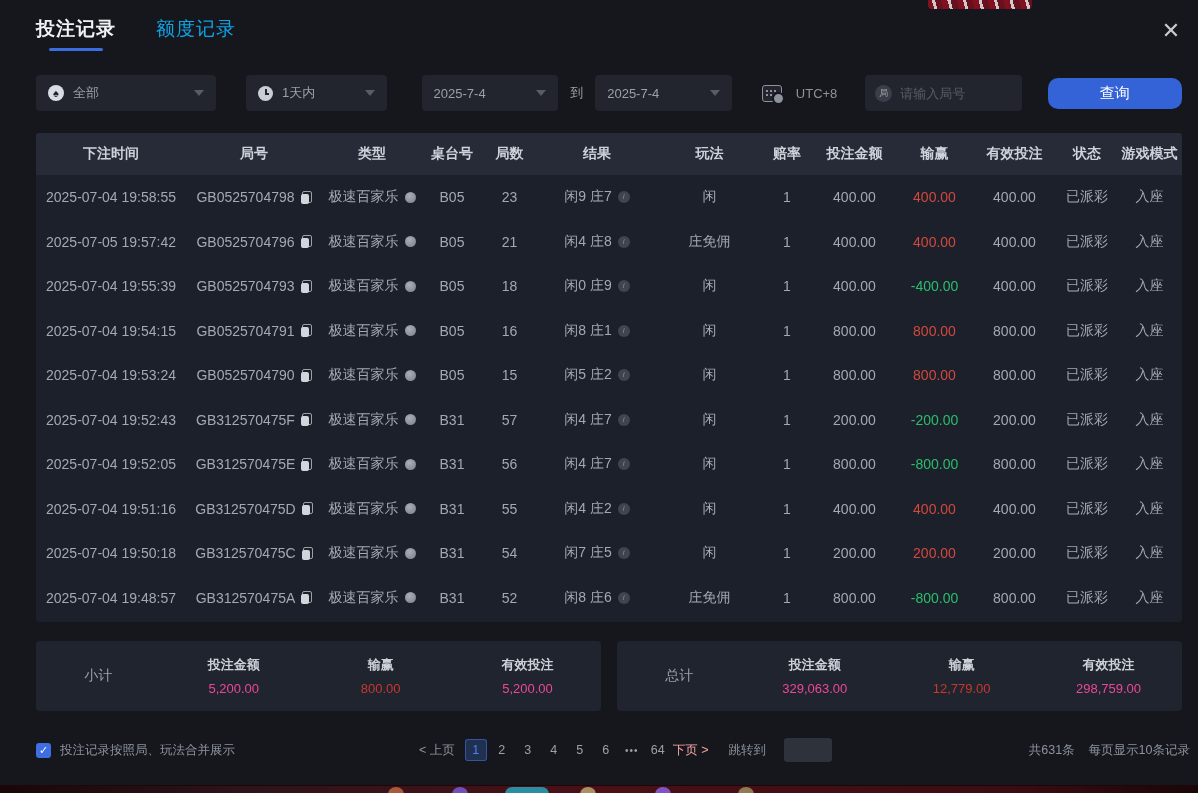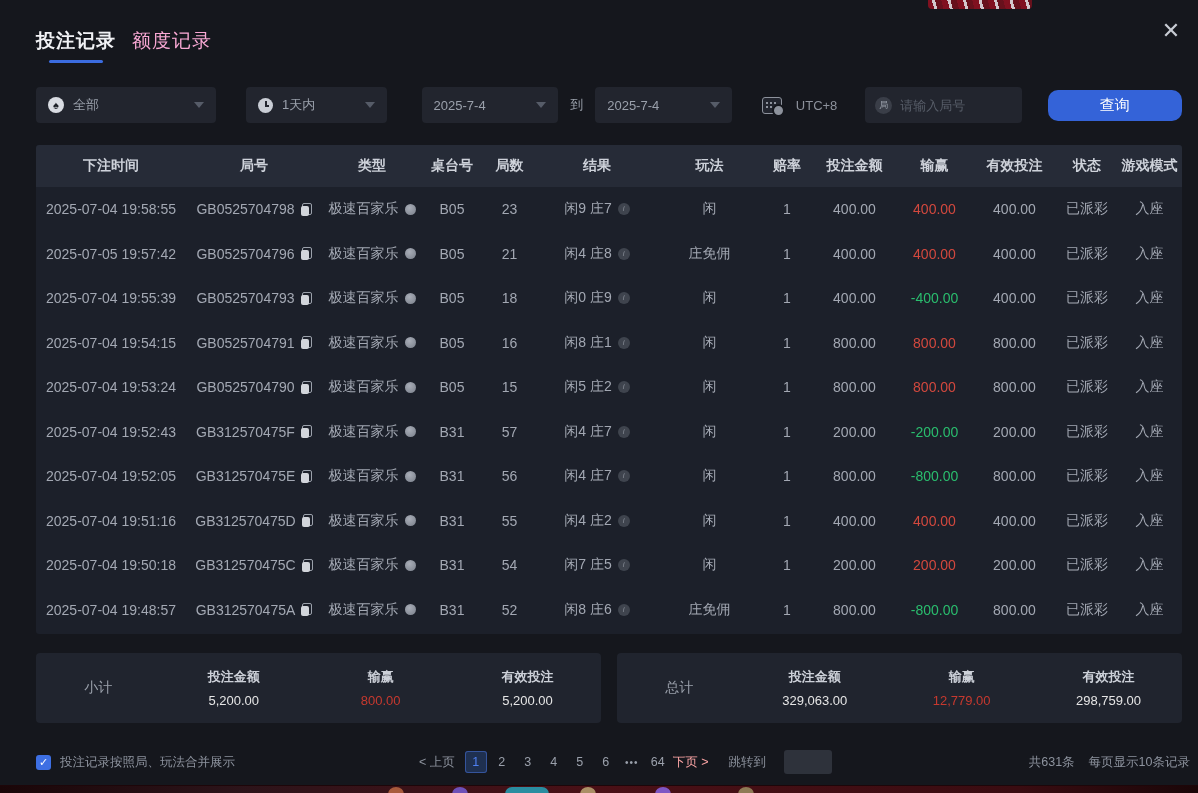--- a/index.html
+++ b/index.html
@@ -25,22 +25,22 @@
   .blob{ position:absolute; top:1px; width:16px; height:14px; border-radius:50%; filter:blur(.5px); }
   
   .close-btn{
     position:absolute; right:12px; top:16px; width:30px; height:30px;
     display:flex; align-items:center; justify-content:center;
     color:#c8ccd4; font-size:22px; cursor:pointer;
   }
   
   .content{ position:absolute; left:36px; top:0; width:1146px; }
   
-  .tabs{ margin-top:28px; display:flex; gap:16px; }
-  .tab{ font-size:19px; color:#f9a8d4; padding-bottom:9px; position:relative; cursor:pointer; letter-spacing:1px;}
+  .tabs{ margin-top:16px; display:flex; gap:40px; }
+  .tab{ font-size:19px; color:#0ea5e9; padding-bottom:9px; position:relative; cursor:pointer; letter-spacing:1px;}
   .tab.active{ color:#f1f2f5; font-weight:bold; }
   .tab.active::after{
     content:''; position:absolute; left:13px; right:13px; bottom:0; height:3px;
     background:#3b6ce0; border-radius:2px;
   }
   
   .filters{ margin-top:24px; display:flex; align-items:center; height:36px; font-size:13px; }
   .select{
     background:#22252e; border-radius:4px; height:36px; display:flex; align-items:center;
     padding:0 12px; gap:9px; color:#9aa0ab; cursor:pointer;
@@ -100,21 +100,21 @@
   .icon-info{ display:inline-block; width:12px; height:12px; border-radius:50%; background:#3f444e;
     color:#8archive9298; cursor:pointer; position:relative; flex:0 0 auto;}
   .icon-info::after{ content:'i'; position:absolute; left:0; top:0; width:12px; height:12px;
     font-size:8px; line-height:12px; text-align:center; color:#868c96; font-style:italic; }
   
   .summaries{ display:flex; gap:16px; margin-top:19px; }
   .panel{ width:565px; height:70px; background:#20242e; border-radius:4px; display:flex; align-items:center; }
   .plabel{ width:22%; text-align:center; color:#9aa0ab; font-size:14px; }
   .pgroup{ width:26%; text-align:center; }
   .glabel{ color:#ccd0d8; font-size:13px; font-weight:bold; margin-bottom:7px; }
-  .gvalue{ color:#e5e5e5; font-size:13px; }
+  .gvalue{ color:#ec4899; font-size:13px; }
   .gvalue.red{ color:#c6392f; }
   
   .footer{ margin-top:26px; height:26px; position:relative; font-size:12.5px; color:#8d939e;
     display:flex; align-items:center; }
   .check-group{ display:flex; align-items:center; gap:9px; cursor:pointer; }
   .checkbox{ width:15px; height:15px; border-radius:3px; background:#3d6fe3; color:#fff;
     font-size:11px; display:flex; align-items:center; justify-content:center; }
   .pagination{ position:absolute; left:383px; display:flex; align-items:center; gap:4px; }
   .page{ min-width:22px; height:22px; display:flex; align-items:center; justify-content:center;
     padding:0 4px; border-radius:3px; color:#9aa0ab; cursor:pointer; }

